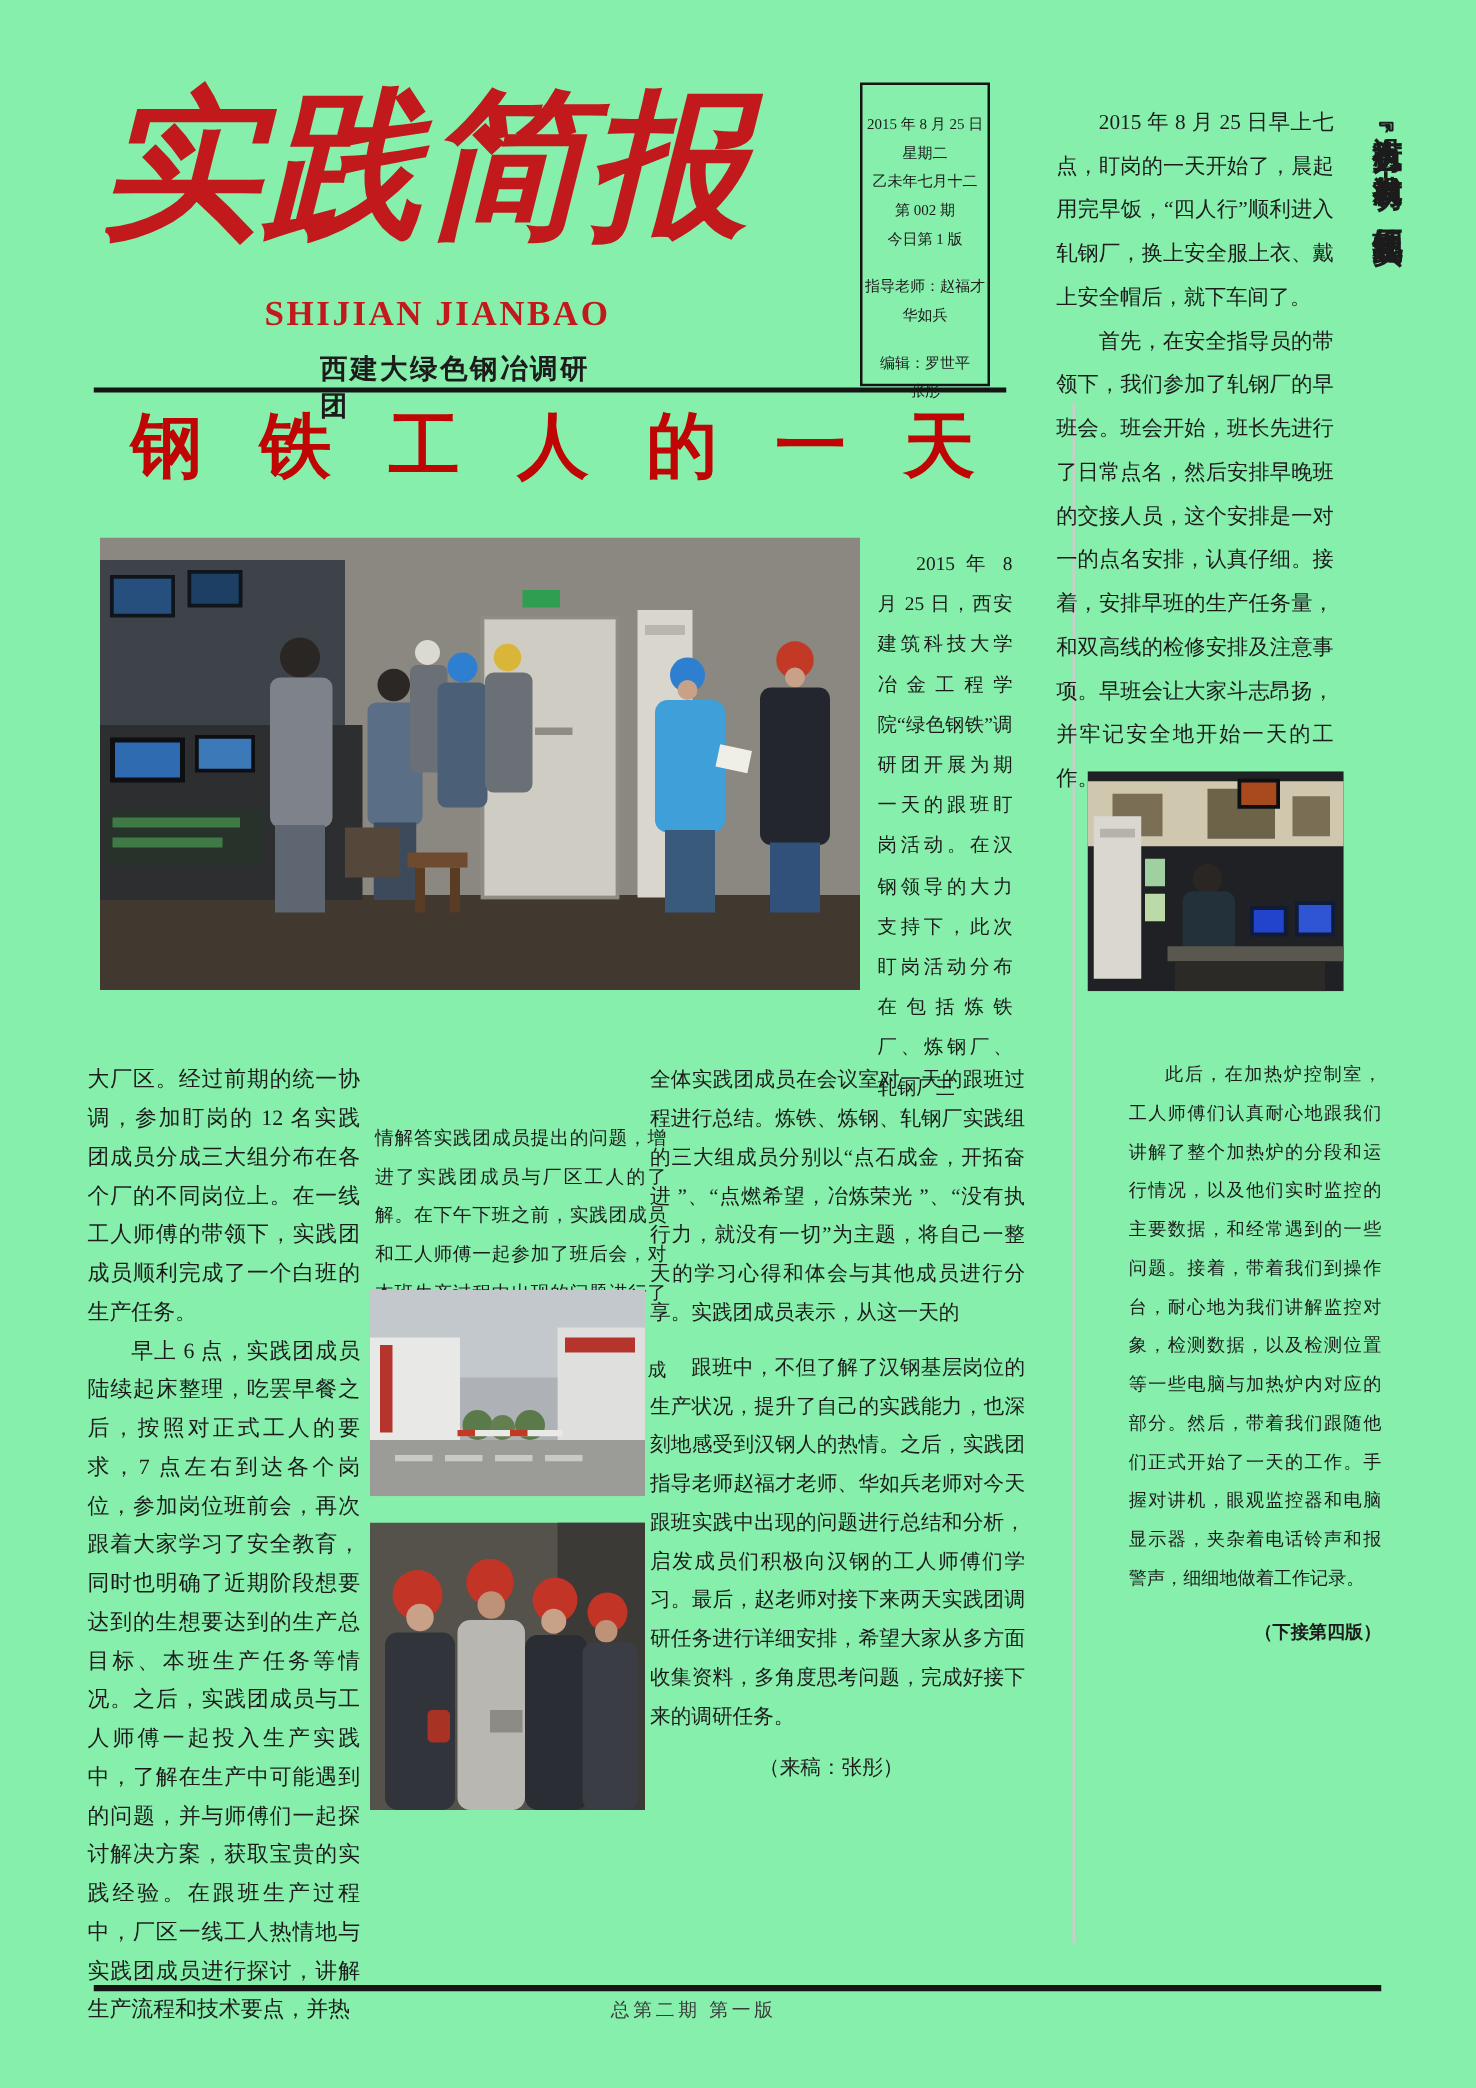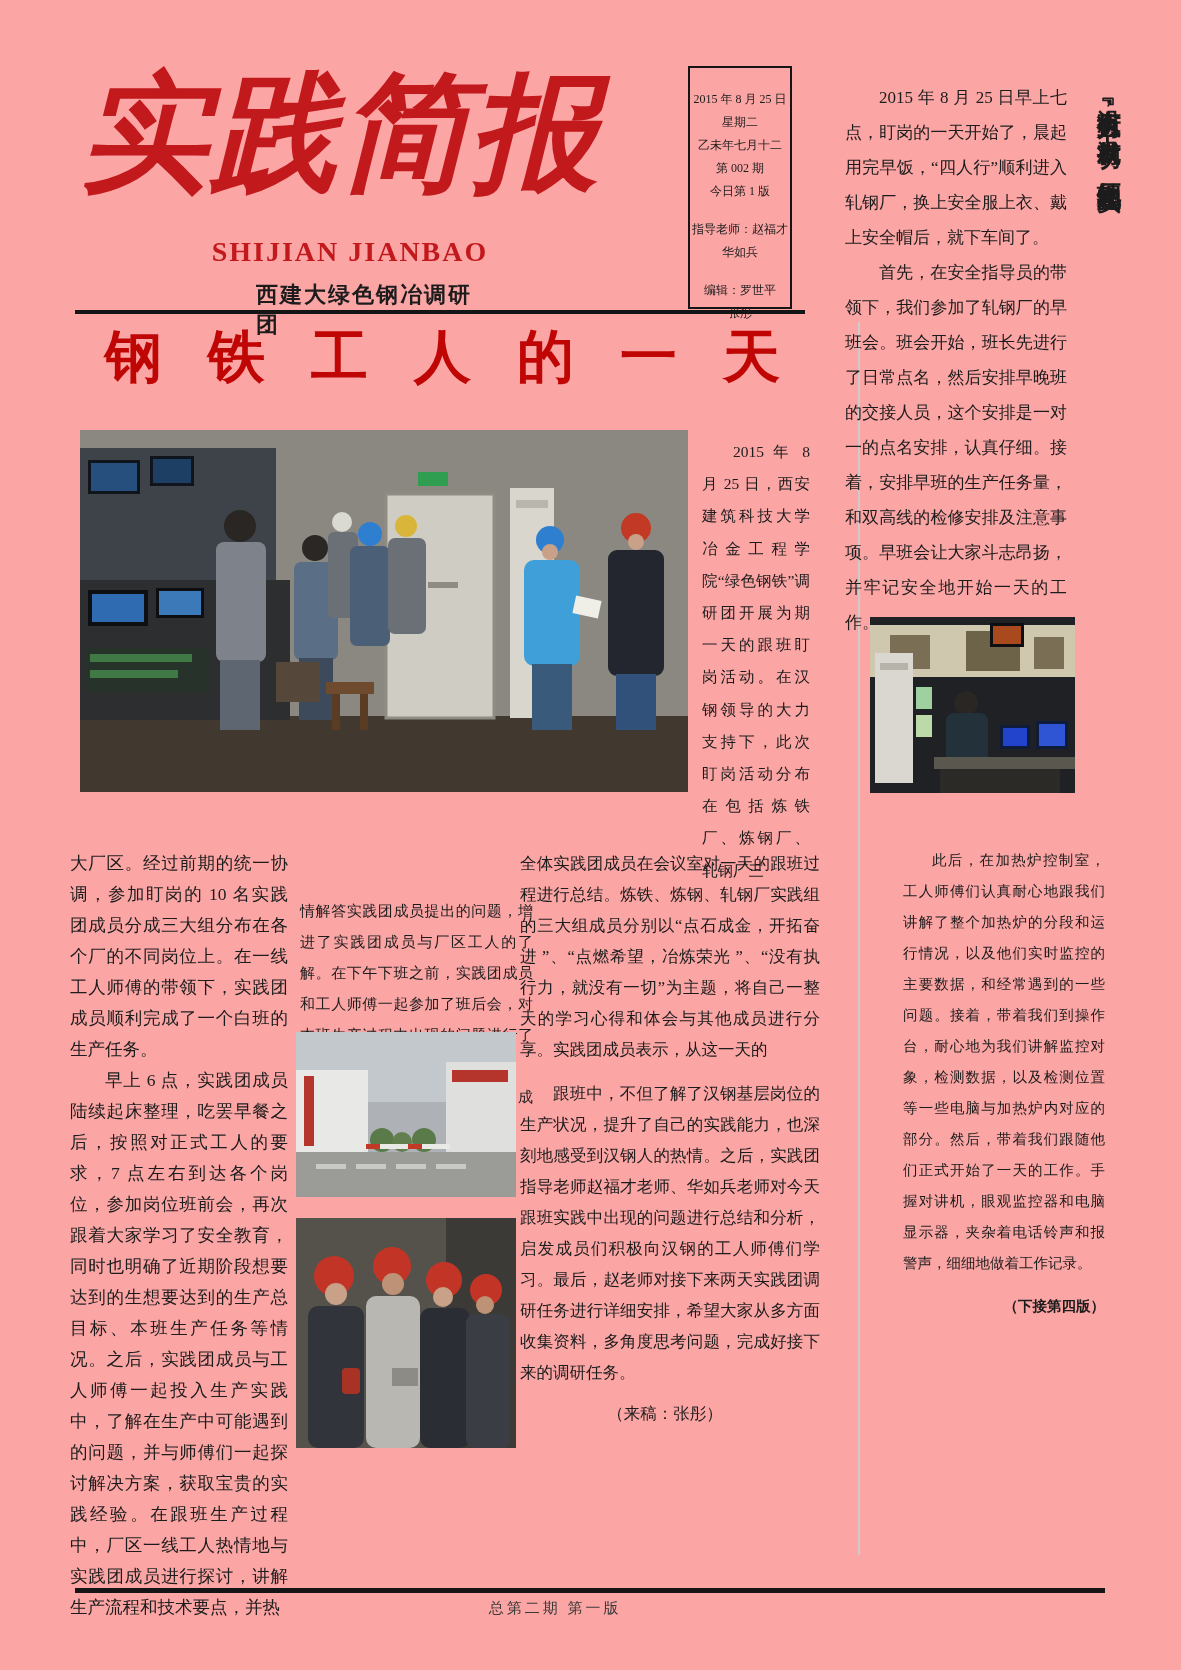--- a/index.html
+++ b/index.html
@@ -1,16 +1,16 @@
 <!DOCTYPE html>
 <html><head>
 <meta charset="utf-8">
 <style>
   html,body{margin:0;padding:0;background:#e8e8e8;}
-  .page{position:relative;width:1181px;height:1670px;background:#fca5a5;margin:0 auto;
+  .page{position:relative;width:1181px;height:1670px;background:#86efac;margin:0 auto;
         font-family:"Liberation Serif","DejaVu Serif",serif;color:#1c1c1c;overflow:hidden;}
   .abs{position:absolute;}
 
   
   .masthead-title{left:80px;top:40px;width:525px;height:185px;
       font-family:"Liberation Sans","DejaVu Sans",sans-serif;
       font-size:128px;font-weight:800;color:#c2191c;letter-spacing:2px;
       font-style:italic;line-height:185px;white-space:nowrap;}
   .masthead-pinyin{left:200px;top:236px;width:300px;text-align:center;
       font-size:28px;font-weight:bold;color:#c2191c;letter-spacing:2px;
@@ -133,21 +133,21 @@
     <rect x="536" y="244" width="40" height="56" fill="#31517a"></rect>
     <rect x="246" y="252" width="48" height="12" fill="#6e4a2f"></rect>
       <rect x="252" y="264" width="8" height="36" fill="#5a3b24"></rect>
       <rect x="280" y="264" width="8" height="36" fill="#5a3b24"></rect>
     <rect x="196" y="232" width="44" height="40" fill="#55483a"></rect>
   </svg>
 
   <div class="abs lead-text jtext indent">2015 年 8 月 25 日，西安建筑科技大学冶金工程学院“绿色钢铁”调研团开展为期一天的跟班盯岗活动。在汉钢领导的大力支持下，此次盯岗活动分布在包括炼铁厂、炼钢厂、轧钢厂三</div>
 
   <div class="abs col1">
-    <p class="jtext">大厂区。经过前期的统一协调，参加盯岗的 10 名实践团成员分成三大组分布在各个厂的不同岗位上。在一线工人师傅的带领下，实践团成员顺利完成了一个白班的生产任务。</p>
+    <p class="jtext">大厂区。经过前期的统一协调，参加盯岗的 12 名实践团成员分成三大组分布在各个厂的不同岗位上。在一线工人师傅的带领下，实践团成员顺利完成了一个白班的生产任务。</p>
     <p class="jtext indent">早上 6 点，实践团成员陆续起床整理，吃罢早餐之后，按照对正式工人的要求，7 点左右到达各个岗位，参加岗位班前会，再次跟着大家学习了安全教育，同时也明确了近期阶段想要达到的生想要达到的生产总目标、本班生产任务等情况。之后，实践团成员与工人师傅一起投入生产实践中，了解在生产中可能遇到的问题，并与师傅们一起探讨解决方案，获取宝贵的实践经验。在跟班生产过程中，厂区一线工人热情地与实践团成员进行探讨，讲解生产流程和技术要点，并热</p>
   </div>
 
   <div class="abs col2">
     <p class="jtext">情解答实践团成员提出的问题，增进了实践团成员与厂区工人的了解。在下午下班之前，实践团成员和工人师傅一起参加了班后会，对本班生产过程中出现的问题进行了总结。</p>
     <p class="jtext indent">参加完班后会之后，实践团成员</p>
   </div>
 
   <svg class="abs photo photo-col2-a" width="220" height="165" viewBox="0 0 220 165">
     <rect width="220" height="165" fill="#c3c8cc"></rect>

